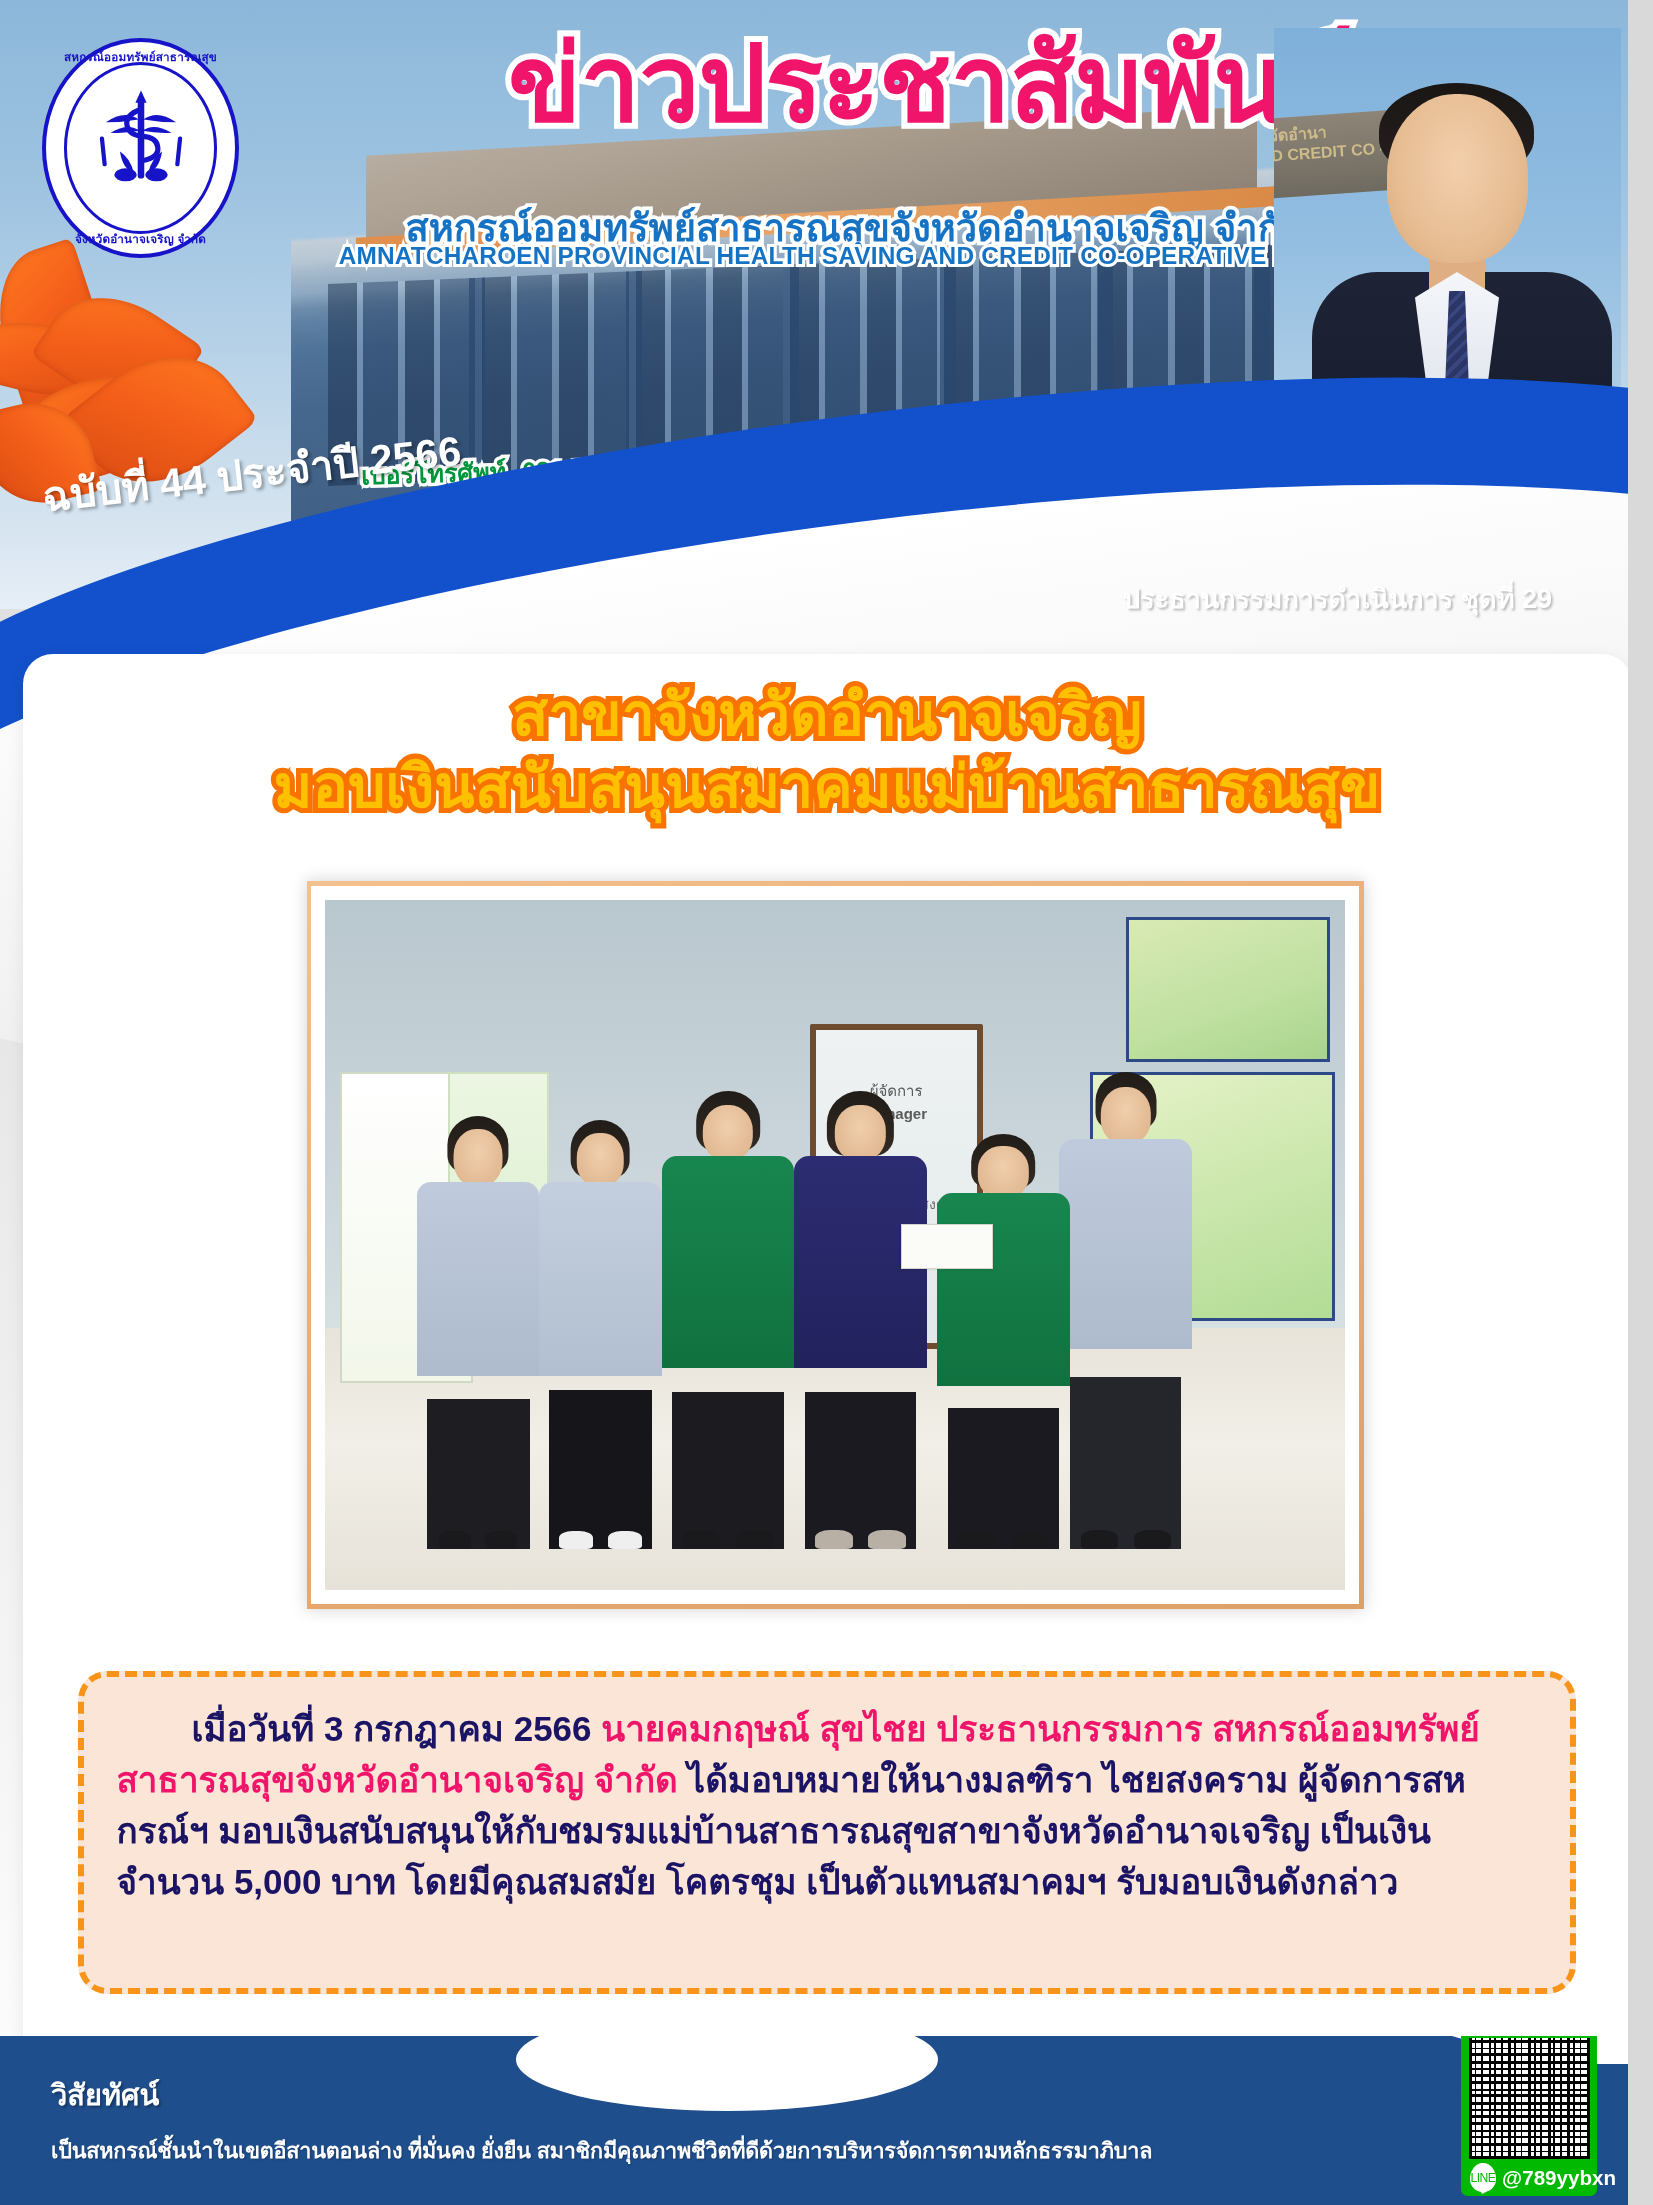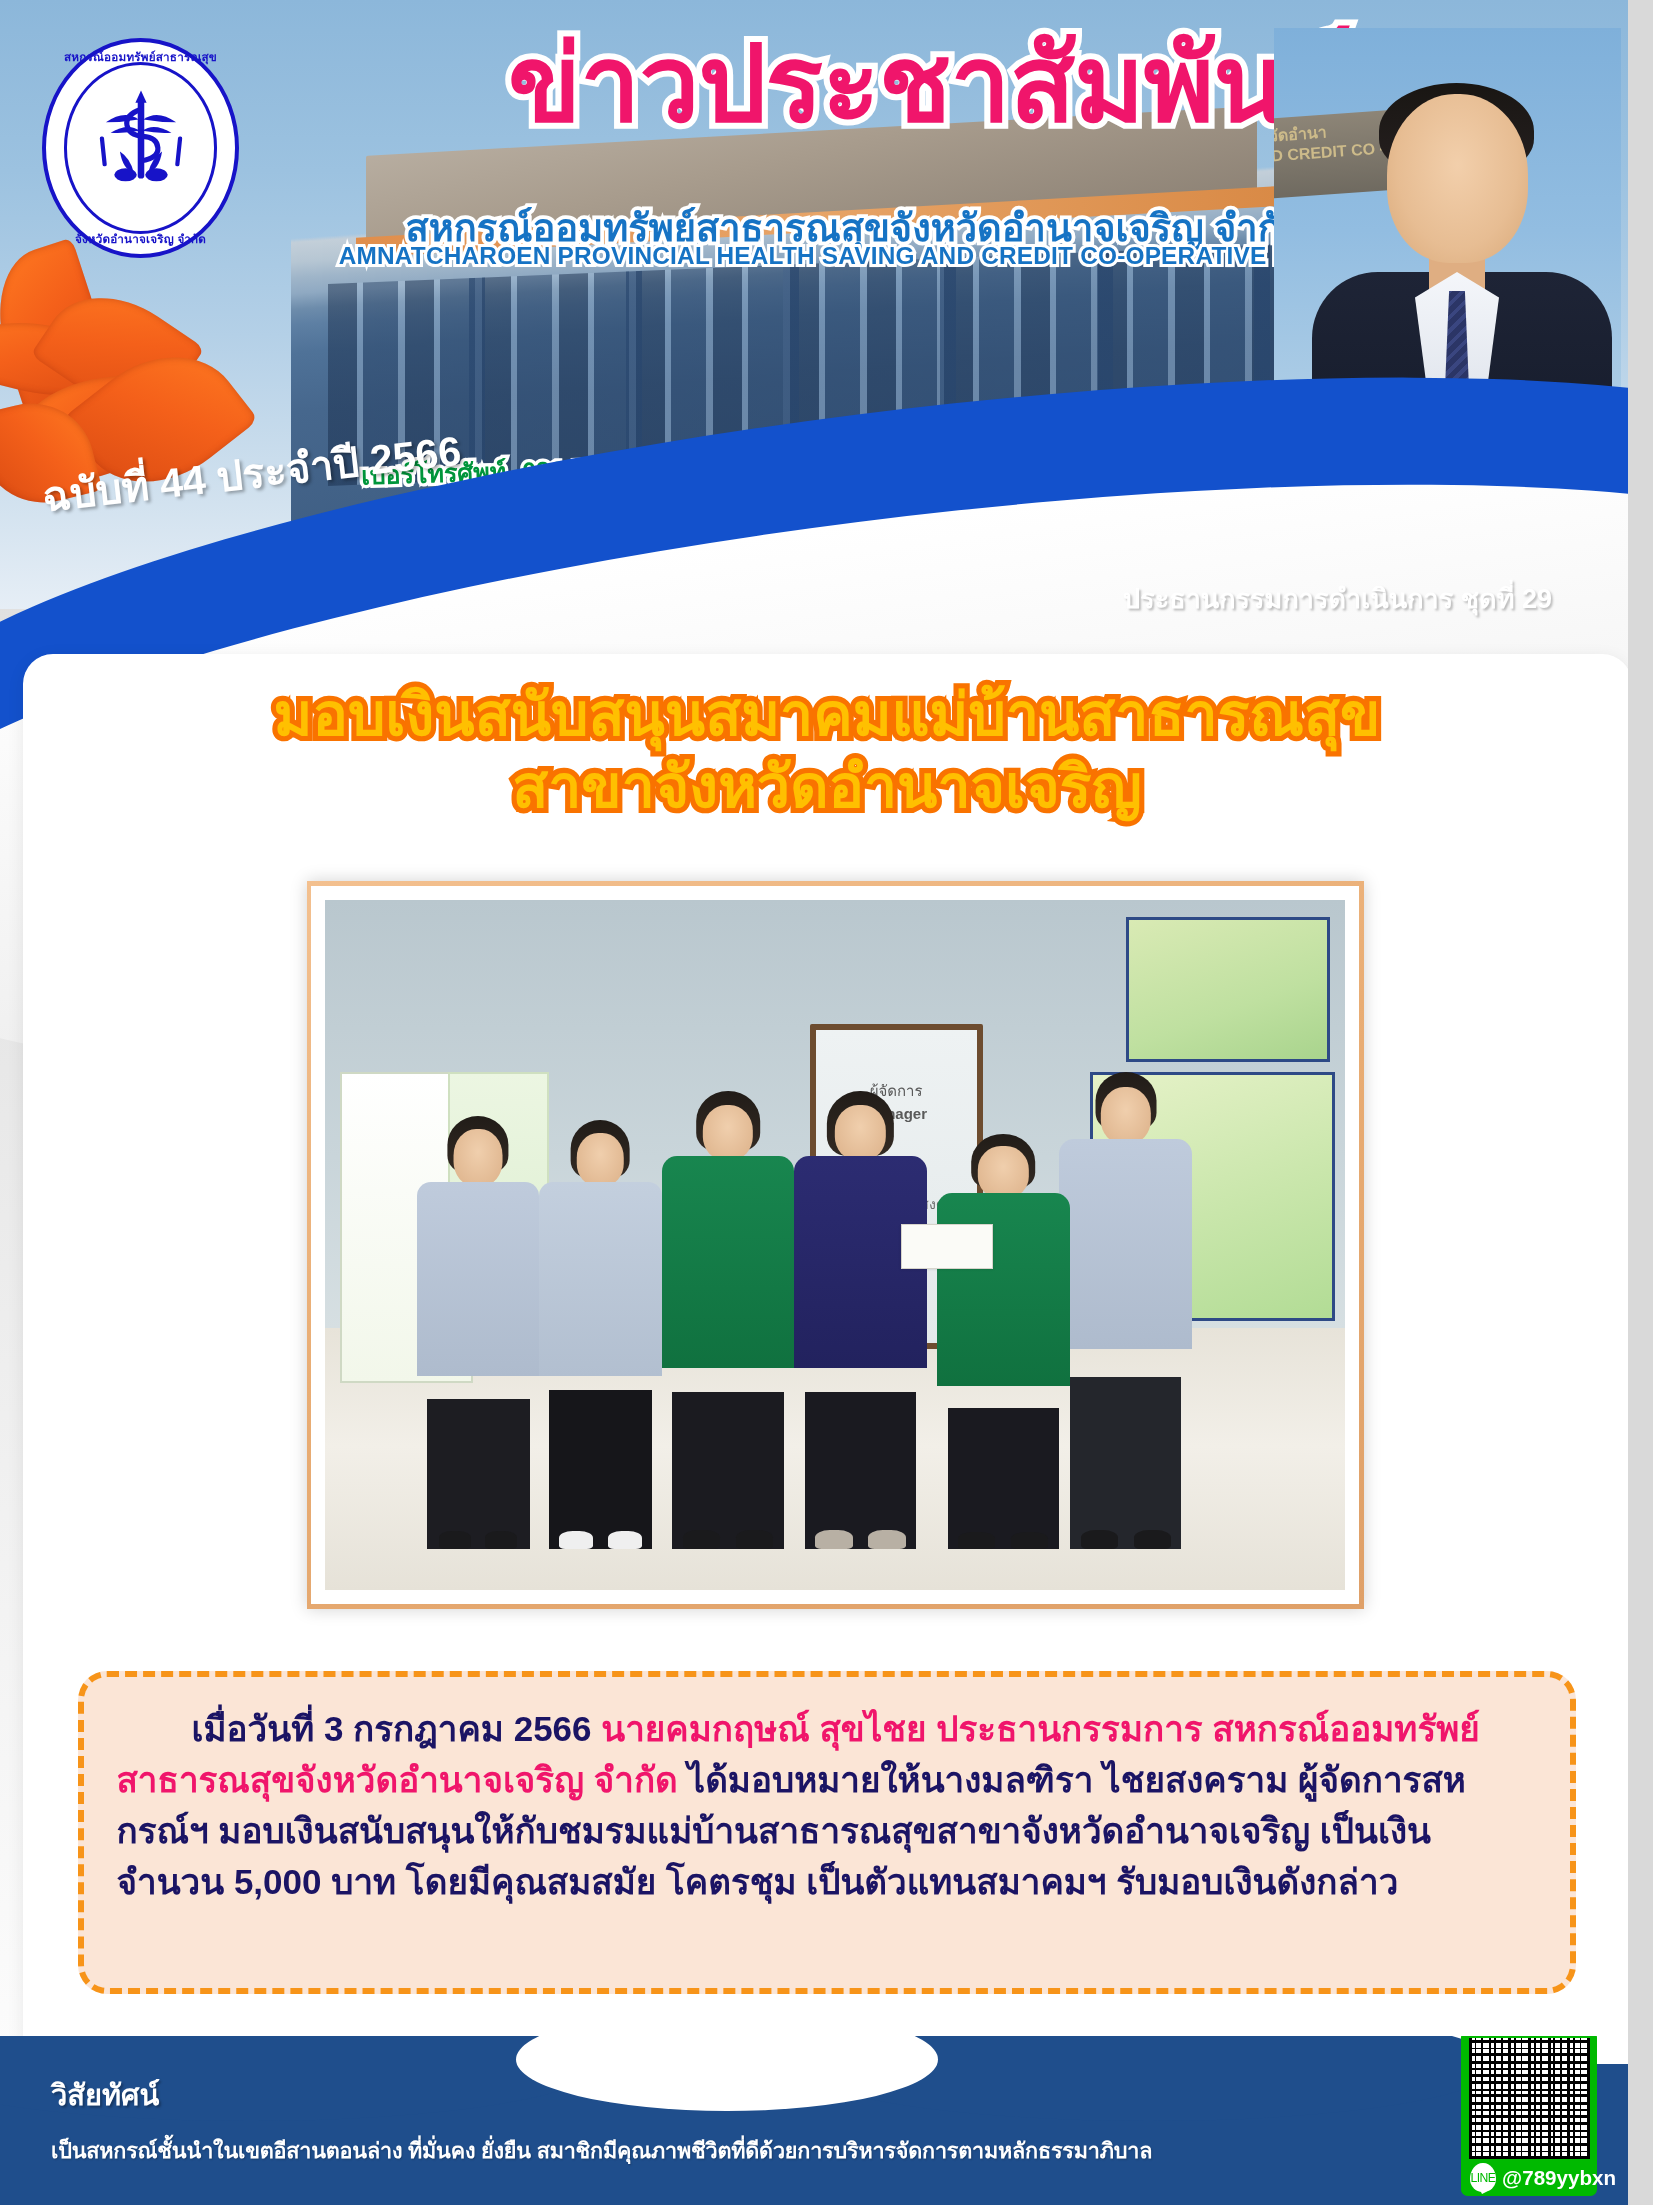--- a/index.html
+++ b/index.html
@@ -560,22 +560,22 @@
   </div>
 
   <div class="sweep"></div>
   <div class="sweep-white"></div>
   <div class="issue">ฉบับที่ 44 ประจำปี 2566</div>
   <div class="pres-role">ประธานกรรมการดำเนินการ ชุดที่ 29</div>
 
   <div class="card">
 
     <div class="headline">
+      <div>สาขาจังหวัดอำนาจเจริญ</div>
       <div>มอบเงินสนับสนุนสมาคมแม่บ้านสาธารณสุข</div>
-      <div>สาขาจังหวัดอำนาจเจริญ</div>
     </div>
 
     <div class="photo-frame">
       <div class="photo-mat">
         <div class="photo">
           <div class="ph-wall"></div>
           <div class="ph-floor"></div>
 
           <div class="ph-board-c"></div>
           <div class="ph-banner"></div>

